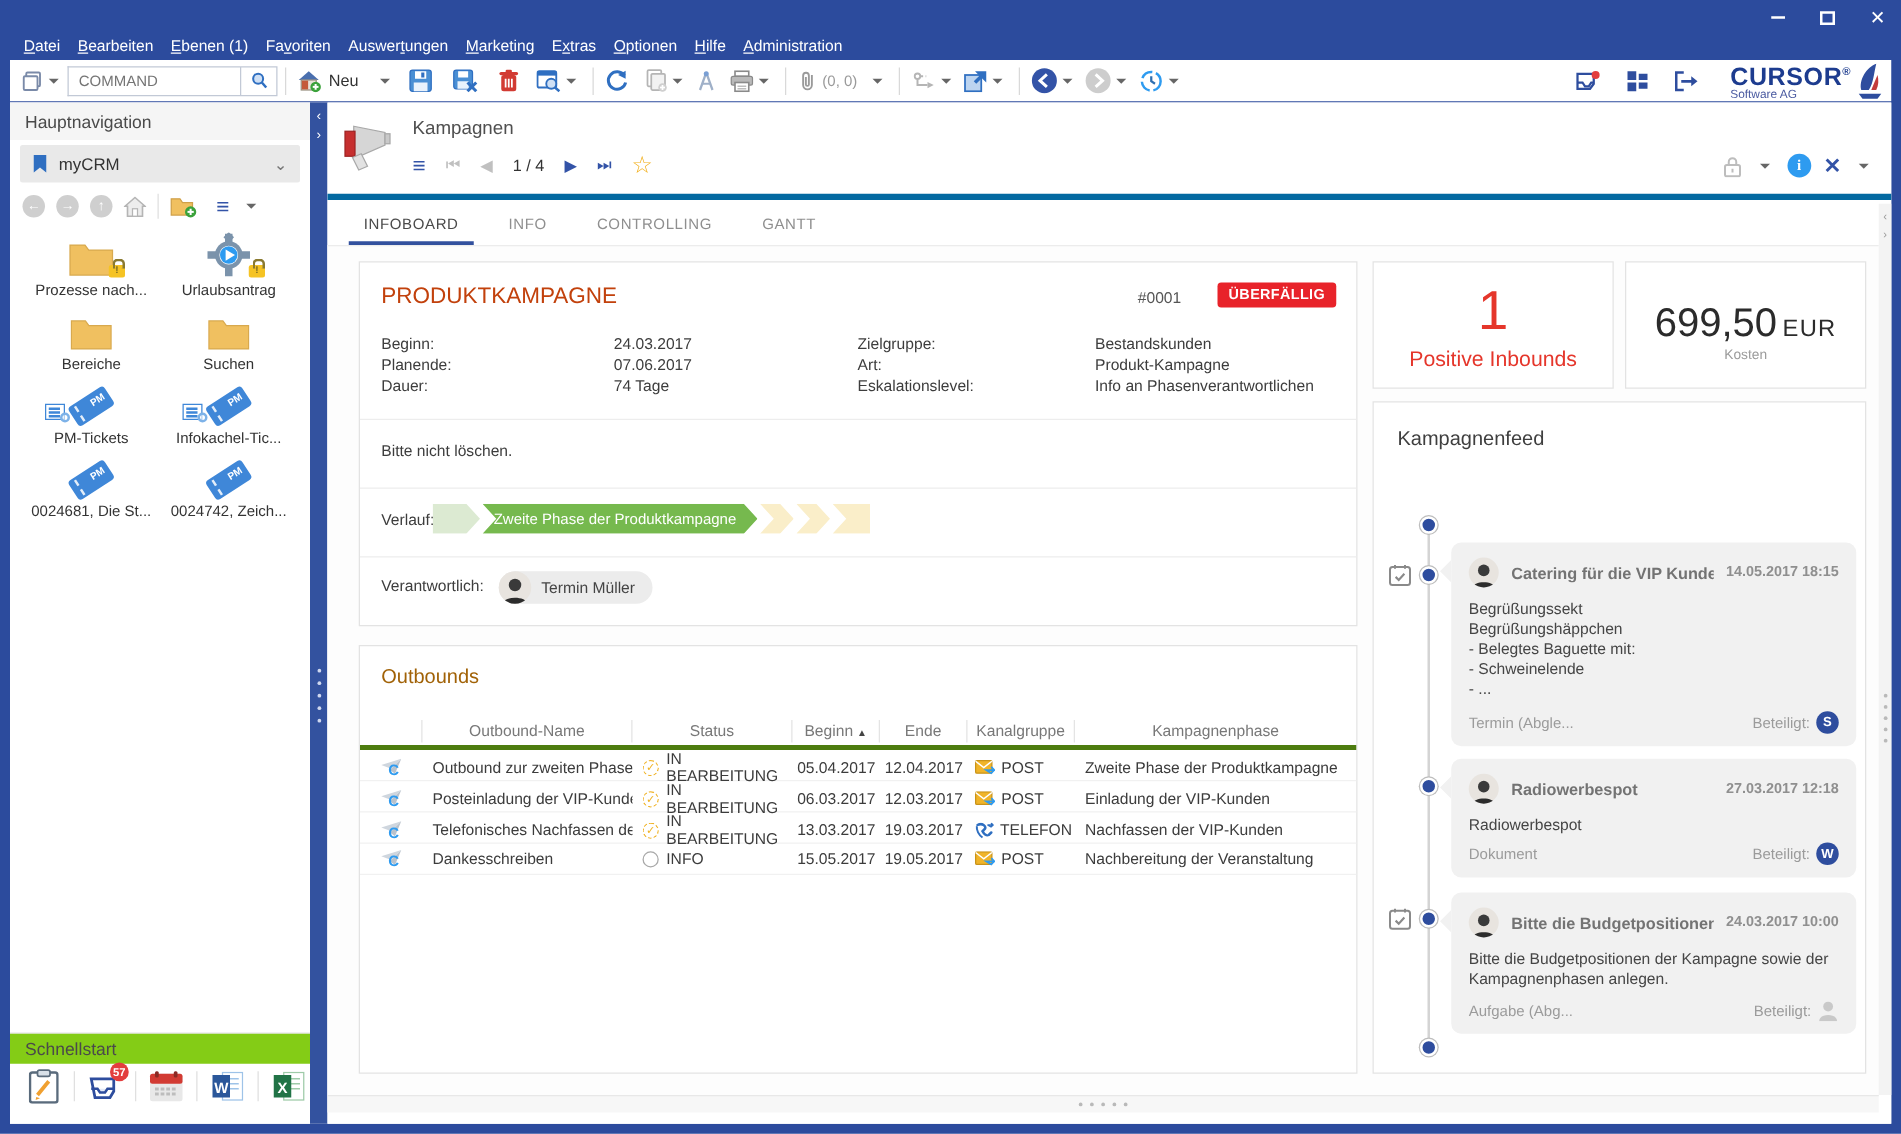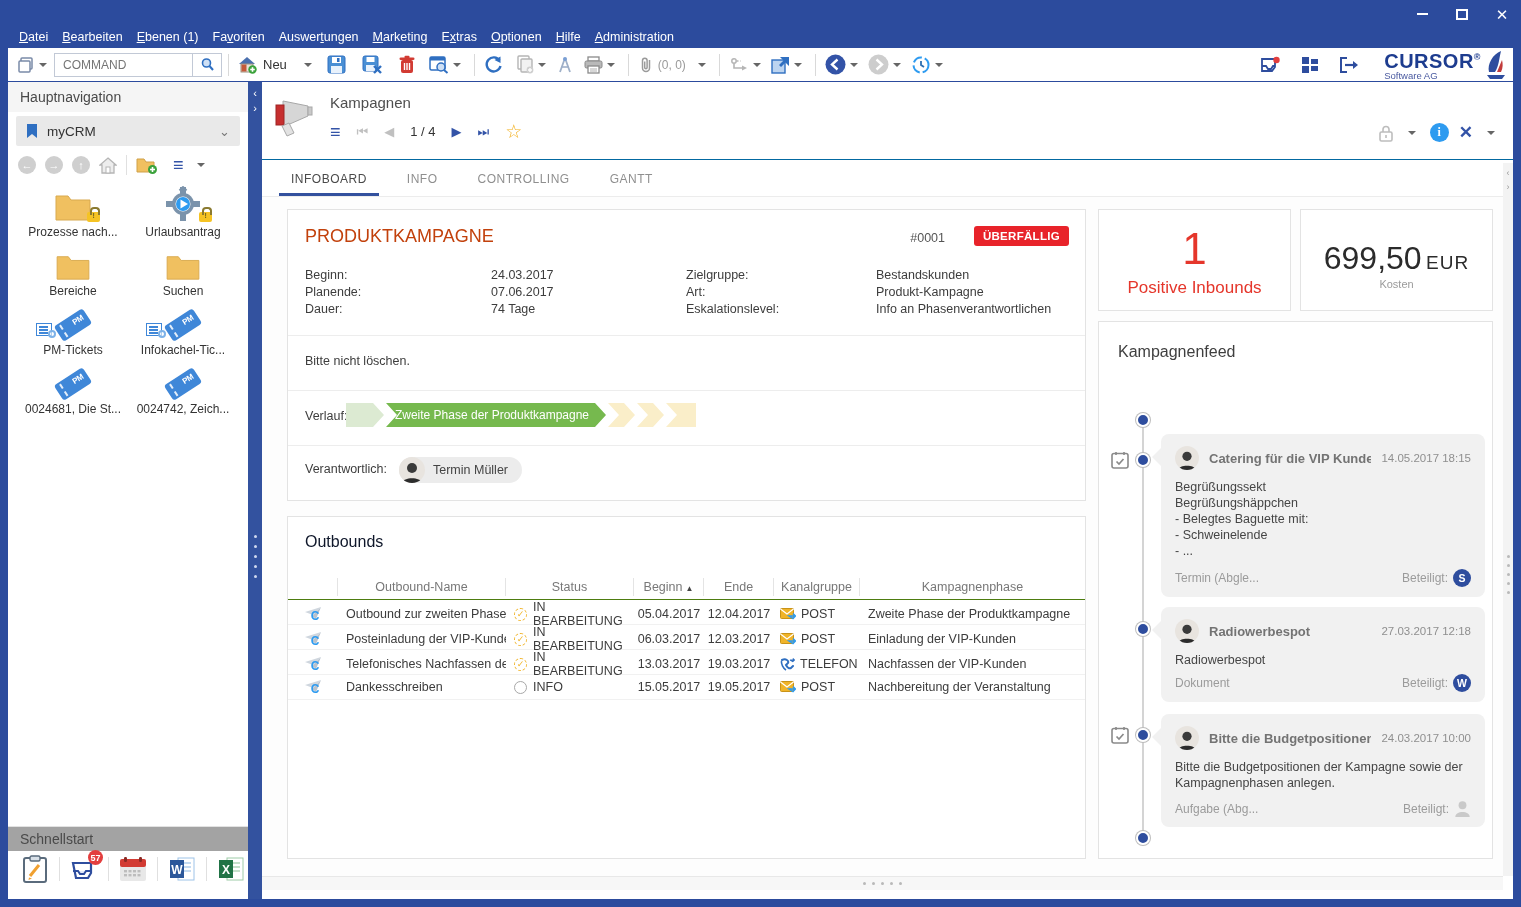--- a/index.html
+++ b/index.html
@@ -52,35 +52,35 @@
   .lock-badge { position:absolute; width:13px; height:10px; background:#f5c324; border-radius:2px; right:28px; bottom:0; }
   .lock-badge:before { content:""; position:absolute; top:-5px; left:2.5px; width:6px; height:6px; border:2px solid #8a7a30; border-bottom:none; border-radius:4px 4px 0 0; }
   .lock-badge:after { content:"!"; position:absolute; top:-1px; left:0; right:0; font-size:8px; color:#7a6a20; font-weight:bold; }
   .ticket { width:34px; height:18px; background:#3f87d8; border-radius:3px; transform:rotate(-33deg); position:relative; margin-bottom:6px; }
   .ticket:before { content:""; position:absolute; left:5px; top:2px; bottom:2px; border-left:2px dashed rgba(255,255,255,.85); }
   .ticket:after { content:"PM"; position:absolute; right:4px; top:3px; font-size:8px; color:#fff; font-weight:bold; }
   .mini-list { position:absolute; left:22px; bottom:4px; width:16px; height:13px; background:#fff; border:1.5px solid #3f87d8; }
   .mini-list:before { content:""; position:absolute; left:2px; top:2px; width:9px; height:1.5px; background:#3f87d8; box-shadow:0 3px 0 #3f87d8, 0 6px 0 #3f87d8; }
   .mini-mag { position:absolute; left:32px; bottom:2px; width:8px; height:8px; border:2px solid #7db2e8; border-radius:50%; background:rgba(255,255,255,.6); }
   .side-quick-sep { position:absolute; top:744px; left:0; right:0; height:1px; background:#e2e2e2; }
-  .quick-header { position:absolute; top:745px; left:0; right:0; height:24px; background:#a3a3a3; display:flex; align-items:center; padding-left:12px; font-size:14px; color:#4a4a4a; }
+  .quick-header { position:absolute; top:745px; left:0; right:0; height:24px; background:#84cc16; display:flex; align-items:center; padding-left:12px; font-size:14px; color:#4a4a4a; }
   .quick-row { position:absolute; top:772px; left:10px; display:flex; align-items:center; gap:7px; }
   .quick-btn { width:34px; height:30px; display:flex; align-items:center; justify-content:center; position:relative; cursor:pointer; }
   .quick-sep { width:1px; height:24px; background:#e0e0e0; }
   .badge-57 { position:absolute; top:-4px; right:-2px; min-width:15px; height:15px; border-radius:8px; background:#e33e3e; color:#fff; font-size:9px; font-weight:bold; display:flex; align-items:center; justify-content:center; padding:0 2px; }
 
   
   .vsplit-left { position:absolute; top:0; left:240px; width:14px; bottom:0; background:#33529f; }
   .vsplit-left .chev { color:#fff; font-size:11px; text-align:center; line-height:15px; cursor:pointer; }
   .vdots { position:absolute; top:453px; left:0; right:0; display:flex; flex-direction:column; align-items:center; gap:7px; }
   .vdots i { width:3px; height:3px; border-radius:50%; background:#cfd8ef; }
 
   
   .main { position:absolute; top:0; left:254px; right:0; bottom:0; background:#fff; }
-  .entity-header { position:absolute; top:0; left:0; right:0; height:78px; border-bottom:1px solid #0369a1; }
+  .entity-header { position:absolute; top:0; left:0; right:0; height:78px; border-bottom:5px solid #0369a1; }
   .entity-title { position:absolute; top:12px; left:68px; font-size:15px; color:#4f4f4f; }
   .recnav { position:absolute; top:38px; left:68px; display:flex; align-items:center; gap:16px; }
   .recnav .pos { font-size:13px; color:#333; }
   .nav-glyph { font-size:13px; cursor:pointer; }
   .nav-gray { color:#c0c0c0; }
   .nav-blue { color:#3353a7; }
   .hamburger { color:#3353a7; font-size:18px; font-weight:bold; cursor:pointer; line-height:14px; }
   .star { color:#f2b01e; font-size:19px; cursor:pointer; }
   .header-right { position:absolute; top:40px; right:14px; display:flex; align-items:center; gap:10px; }
   .info-circle { width:19px; height:19px; border-radius:50%; background:#2e9bf0; color:#fff; font-size:12px; font-weight:bold; display:flex; align-items:center; justify-content:center; font-family:"Liberation Serif",serif; cursor:pointer; }
@@ -107,24 +107,24 @@
   .seg-start { width:38px; background:#dcead2; clip-path:polygon(0 0, calc(100% - 11px) 0, 100% 50%, calc(100% - 11px) 100%, 0 100%); }
   .seg-main { width:220px; background:#76b94e; clip-path:polygon(0 0, calc(100% - 11px) 0, 100% 50%, calc(100% - 11px) 100%, 0 100%, 11px 50%); color:#fff; font-size:12px; display:flex; align-items:center; justify-content:center; padding-right:8px; }
   .seg-small { width:27px; background:#faeec9; clip-path:polygon(0 0, calc(100% - 11px) 0, 100% 50%, calc(100% - 11px) 100%, 0 100%, 11px 50%); }
   .seg-end { width:30px; background:#faeec9; clip-path:polygon(0 0, 100% 0, 100% 100%, 0 100%, 11px 50%); }
   .resp-pill { position:absolute; left:111px; top:247px; height:26px; background:#ececec; border-radius:13px; display:flex; align-items:center; padding-right:14px; cursor:pointer; }
   .resp-name { font-size:12.5px; color:#444; margin-left:8px; }
   .avatar { width:26px; height:26px; border-radius:50%; background:#e8e4df; overflow:hidden; flex:none; position:relative; }
   .avatar svg { position:absolute; bottom:-2px; left:0; }
 
   
-  .o-title { position:absolute; top:16px; left:17px; font-size:16px; color:#0f172a; }
+  .o-title { position:absolute; top:16px; left:17px; font-size:16px; color:#a16207; }
   .otable { position:absolute; top:57px; left:0; right:0; }
   .orow { display:grid; grid-template-columns:50px 168px 128px 70px 70px 86px 1fr; align-items:center; }
-  .ohead { height:26px; border-bottom:1px solid #4d7c0f; }
+  .ohead { height:26px; border-bottom:4px solid #4d7c0f; }
   .ohead .hc { font-size:12.5px; color:#787878; text-align:center; border-right:1px solid #e4e4e4; height:18px; line-height:18px; }
   .ohead .hc:last-child { border-right:none; }
   .sort-arrow { font-size:8px; color:#444; margin-left:3px; }
   .odata { height:25px; border-bottom:1px solid #f1f1f1; font-size:12.5px; color:#3c3c3c; }
   .cell-icon { display:flex; justify-content:center; }
   .cell-name, .cell-phase { padding-left:8px; white-space:nowrap; overflow:hidden; }
   .cell-status { display:flex; align-items:center; gap:6px; padding-left:8px; }
   .cell-date { text-align:center; }
   .cell-kanal { display:flex; align-items:center; gap:5px; padding-left:6px; }
   .st-circ { width:13px; height:13px; border-radius:50%; flex:none; display:flex; align-items:center; justify-content:center; font-size:9px; }
@@ -141,21 +141,21 @@
 
   
   .feed-title { position:absolute; top:21px; left:19px; font-size:16px; color:#3f3f3f; }
   .tl-line { position:absolute; left:43px; top:98px; width:2px; height:418px; background:#d4d4d4; }
   .tl-dot { position:absolute; left:37px; width:14px; height:14px; border-radius:50%; background:#2e4d9e; border:2px solid #fff; box-shadow:0 0 0 1px #bdbdbd; }
   .tl-cal { position:absolute; left:12px; width:18px; height:18px; }
   .feed-card { position:absolute; left:62px; width:324px; background:#f1f1f1; border-radius:8px; padding:12px 14px; }
   .feed-notch { position:absolute; left:-9px; top:14px; width:0; height:0; border-top:9px solid transparent; border-bottom:9px solid transparent; border-right:9px solid #f1f1f1; }
   .fc-head { display:flex; align-items:center; gap:10px; }
   .fc-title { font-size:13px; font-weight:bold; color:#737373; flex:1; white-space:nowrap; overflow:hidden; }
-  .fc-time { font-size:11.5px; color:#8f8f8f; white-space:nowrap; }
+  .fc-time { font-size:11.5px; color:#8f8f8f; white-space:nowrap;font-weight:bold; }
   .fc-avatar { width:24px; height:24px; }
   .fc-body { margin-top:9px; font-size:12.5px; color:#454545; line-height:16px; white-space:pre-line; }
   .fc-foot { position:absolute; left:14px; right:14px; bottom:10px; display:flex; align-items:center; }
   .fc-type { font-size:12px; color:#9b9b9b; flex:1; }
   .fc-bet { font-size:12px; color:#9b9b9b; margin-right:5px; }
   .p-badge { width:18px; height:18px; border-radius:50%; background:#2e4d9e; color:#fff; font-size:10.5px; font-weight:bold; display:flex; align-items:center; justify-content:center; }
 
   
   .vsplit-right { position:absolute; top:81px; right:0; width:10px; height:713px; background:#f3f3f3; }
   .vsplit-right .chev { color:#9a9a9a; font-size:9px; text-align:center; line-height:14px; cursor:pointer; }

